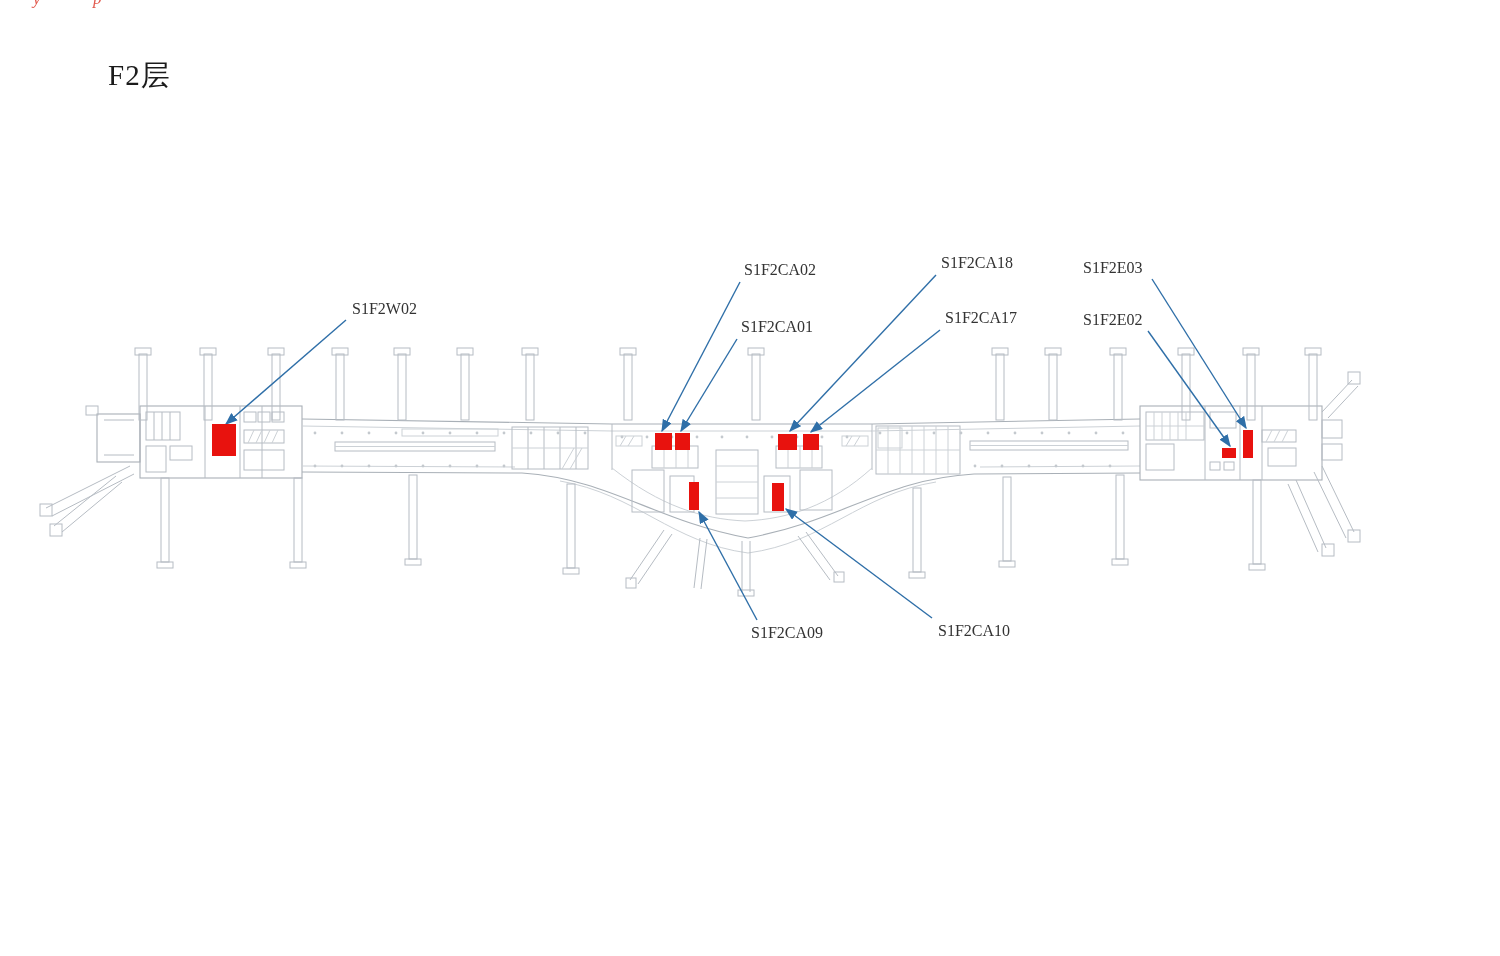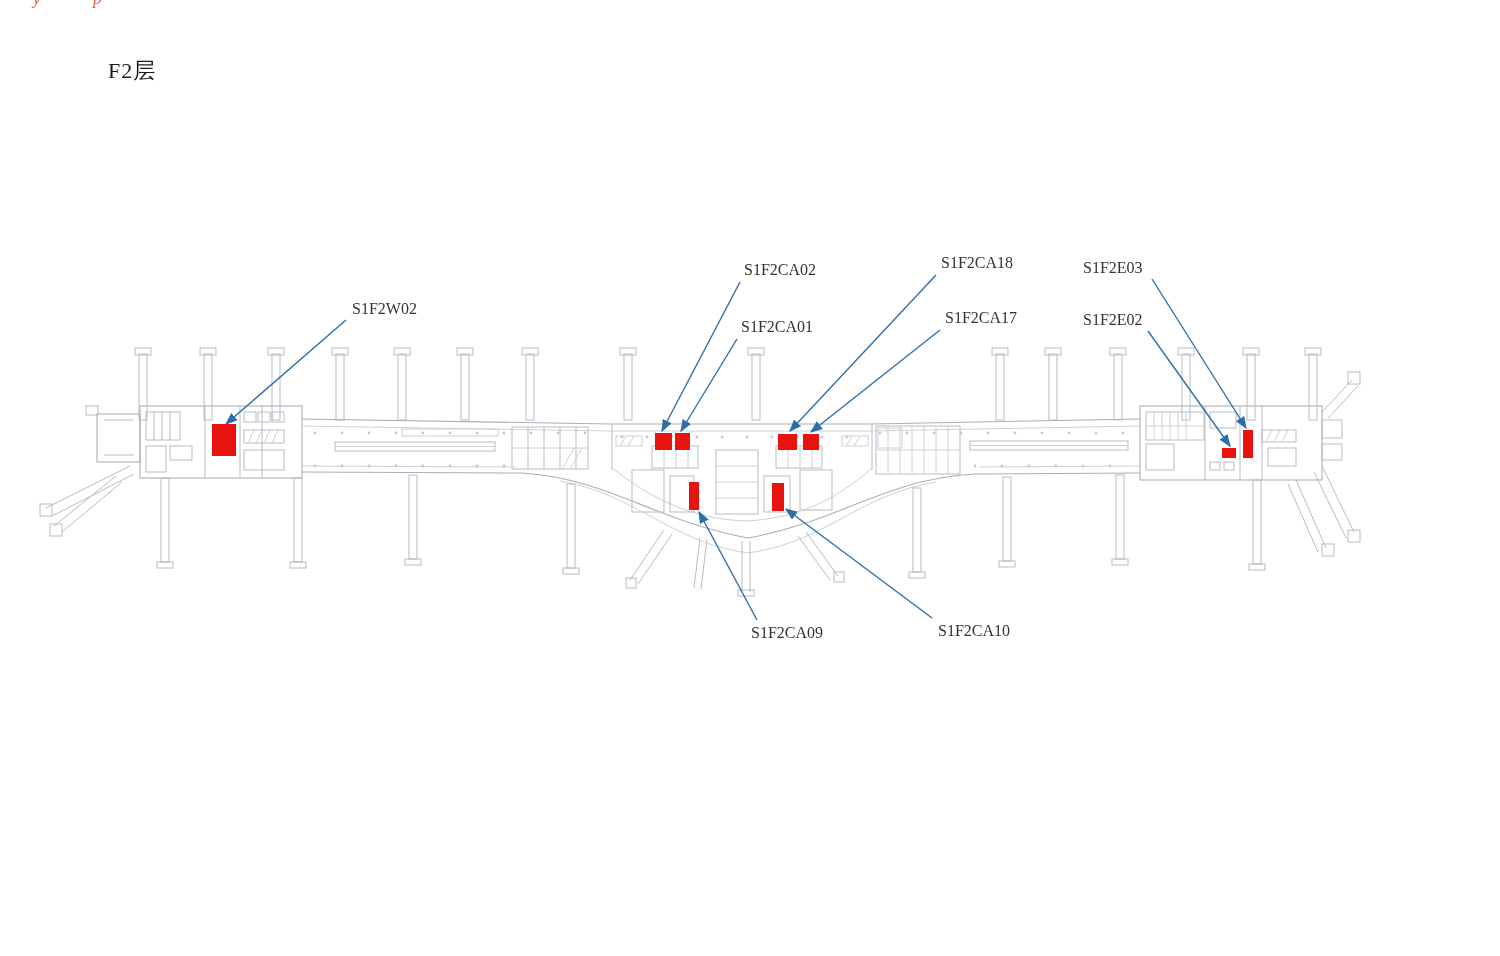--- a/index.html
+++ b/index.html
@@ -1,21 +1,21 @@
 <!DOCTYPE html>
 <html><head>
 <meta charset="utf-8">
 <style>
   html,body{margin:0;padding:0;background:#ffffff;}
   .stage{
     position:relative;width:1500px;height:956px;overflow:hidden;background:#ffffff;
     font-family:"Liberation Serif","DejaVu Serif",serif;
   }
   .floor-title{
-    position:absolute;left:108px;top:56px;font-size:22px;color:#1b1b1b;
+    position:absolute;left:108px;top:56px;font-size:29px;color:#1b1b1b;
     letter-spacing:1px;font-family:"Liberation Serif","DejaVu Serif",serif;
   }
   .corner{
     position:absolute;top:-11px;color:#e2564a;font-size:17px;font-style:italic;
     font-family:"Liberation Serif","DejaVu Serif",serif;
   }
   .corner.l{left:33px}
   .corner.r{left:93px}
   svg{position:absolute;left:0;top:0;}
   .ln{stroke:#b6bcc3;fill:none;stroke-width:1;}

